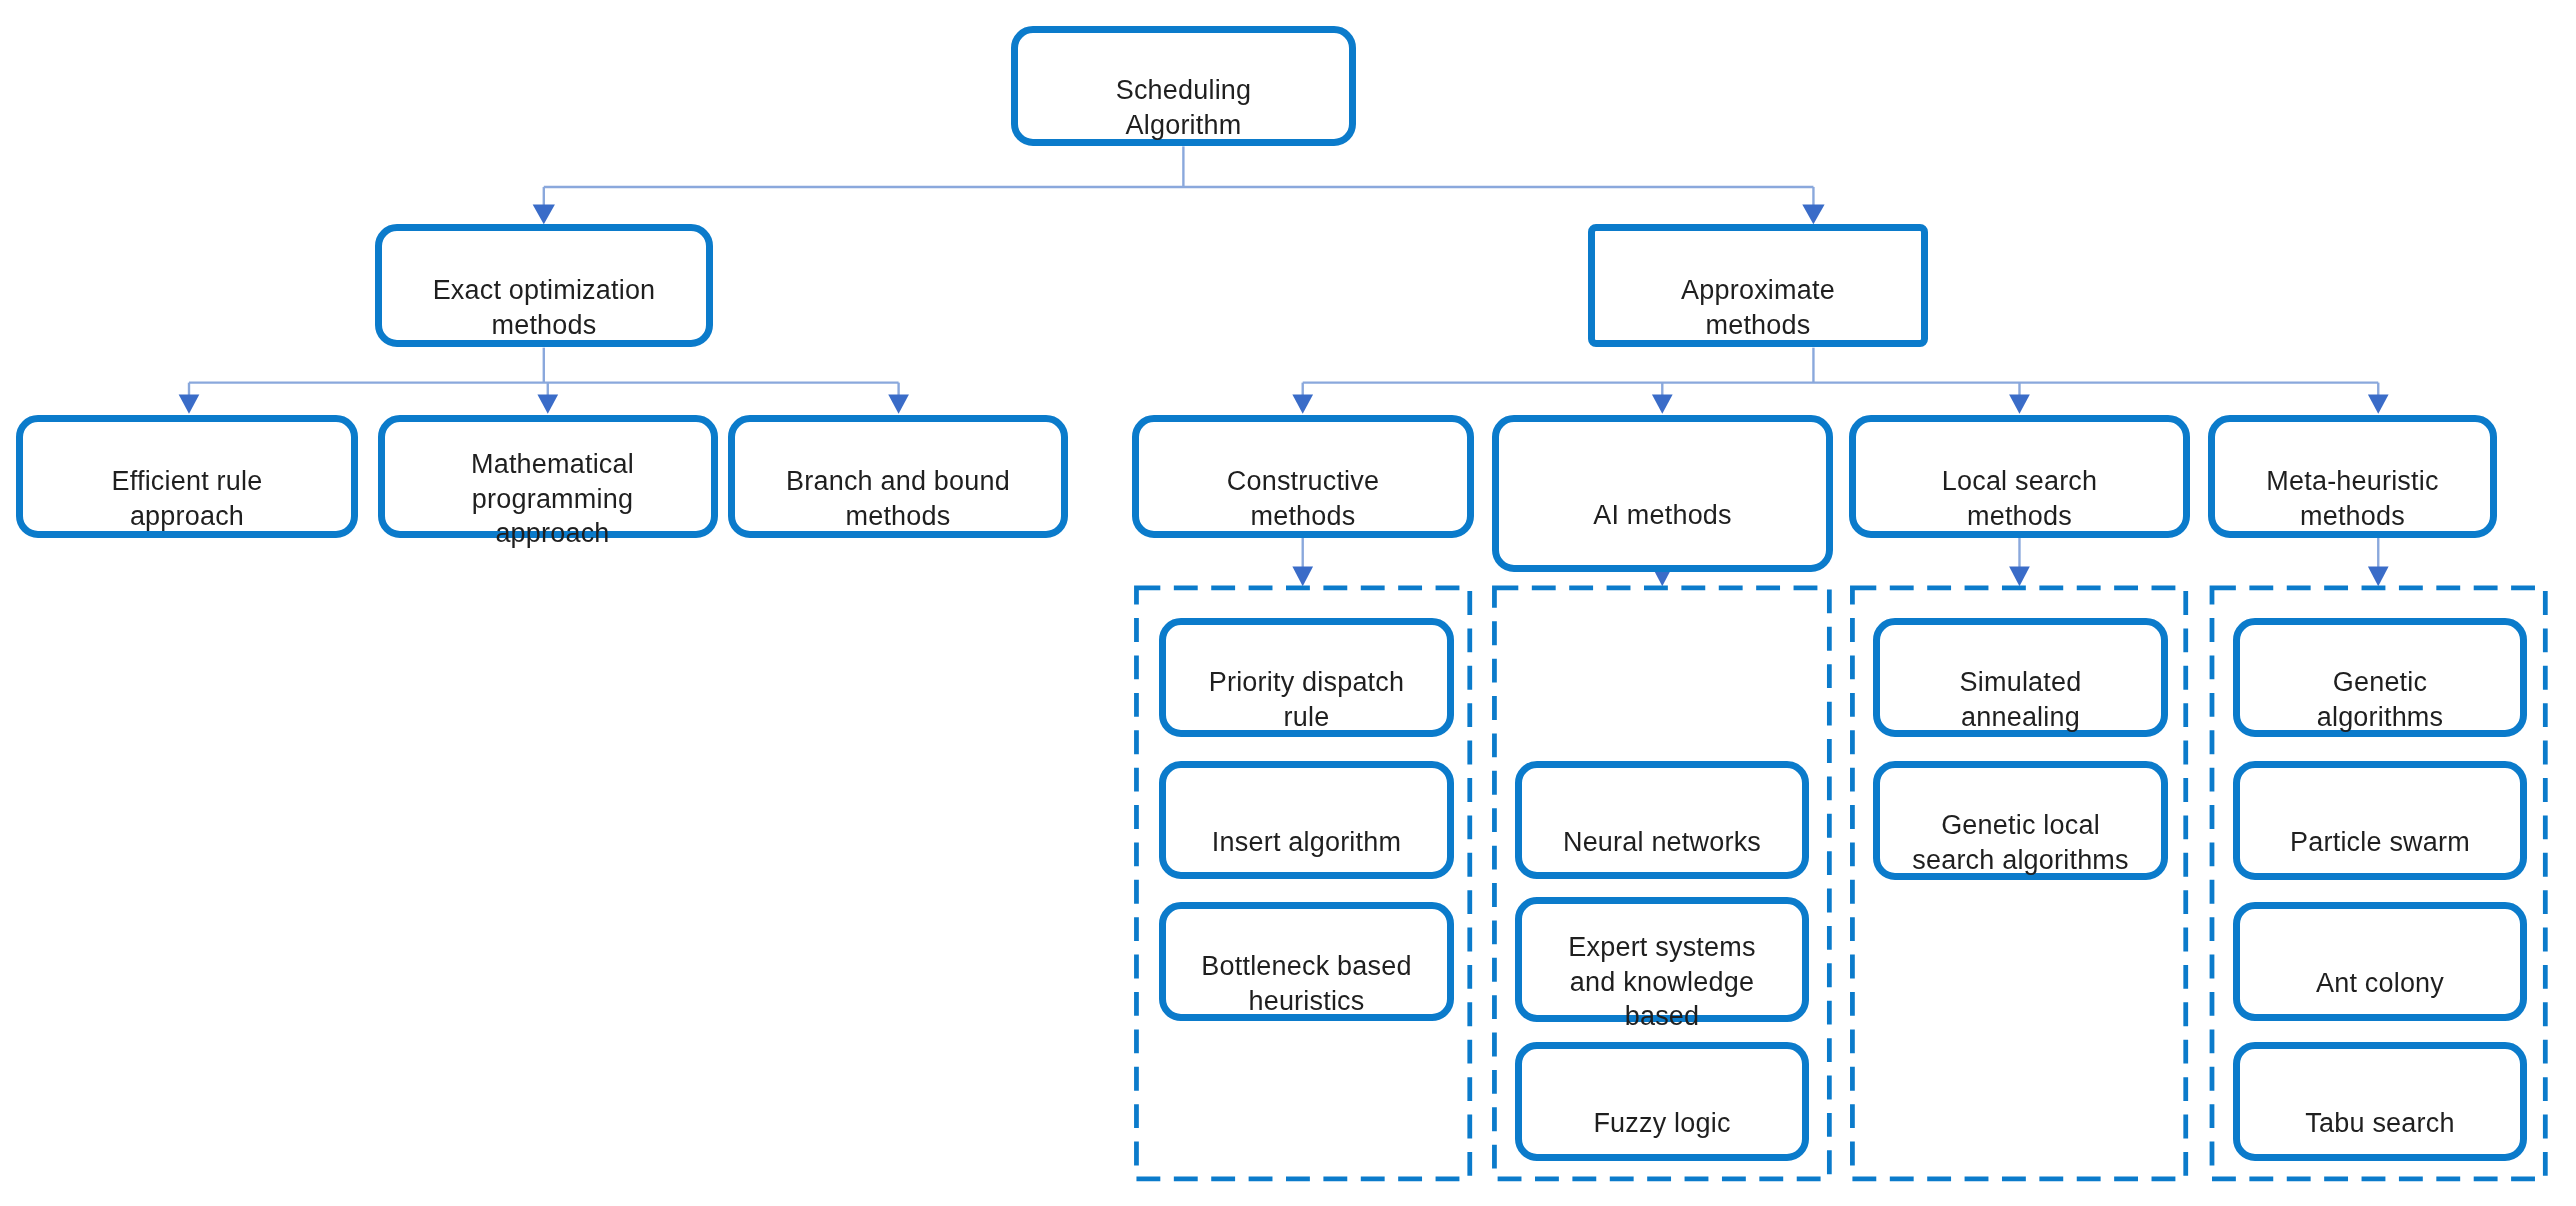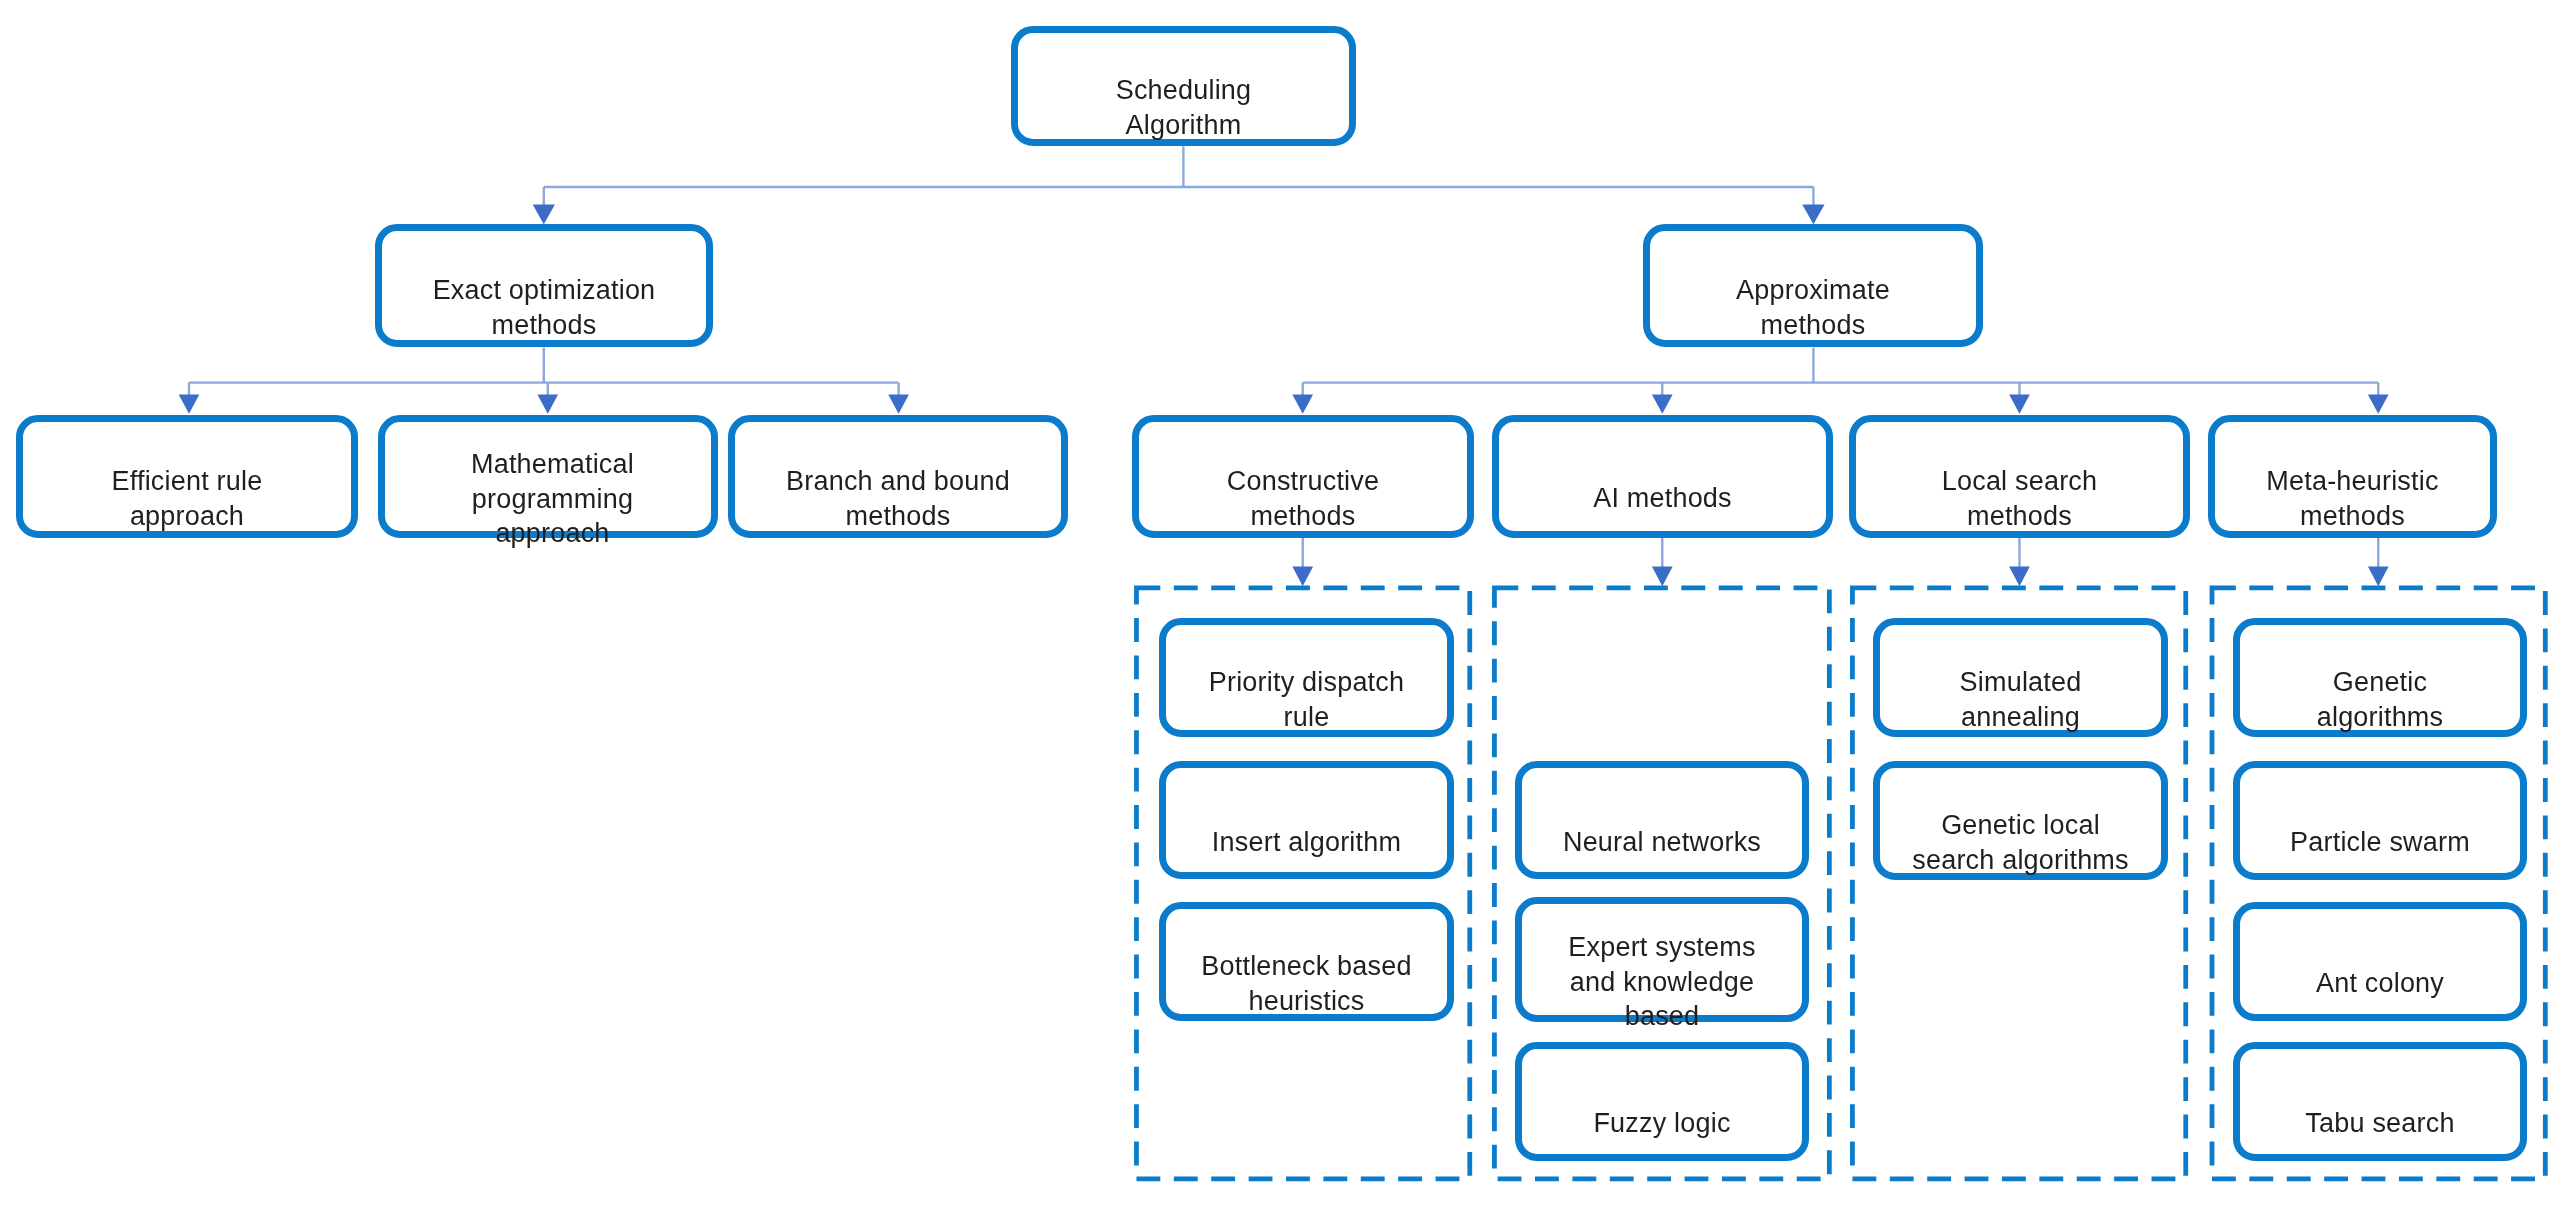--- a/index.html
+++ b/index.html
@@ -87,21 +87,21 @@
 
   <div class="node" style="left:1011px;top:25.5px;width:345px;height:120px;">
     <span>Scheduling
 Algorithm</span>
   </div>
 
   <div class="node" style="left:375px;top:224px;width:338px;height:123px;">
     <span>Exact optimization
 methods</span>
   </div>
-  <div class="node" style="left:1643px;top:224px;width:340px;height:123px;">
+  <div class="node" style="left:1588px;top:224px;width:340px;height:123px;border-radius:8px;">
     <span>Approximate
 methods</span>
   </div>
 
   <div class="node" style="left:16px;top:415px;width:342px;height:123px;">
     <span>Efficient rule
 approach</span>
   </div>
   <div class="node" style="left:378px;top:415px;width:340px;height:123px;padding-left:9px;">
     <span>Mathematical
@@ -110,21 +110,21 @@
   </div>
   <div class="node" style="left:728px;top:415px;width:340px;height:123px;">
     <span>Branch and bound
 methods</span>
   </div>
 
   <div class="node" style="left:1132px;top:415px;width:342px;height:123px;">
     <span>Constructive
 methods</span>
   </div>
-  <div class="node" style="left:1492px;top:415px;width:341px;height:123px;">
+  <div class="node" style="left:1492px;top:415px;width:341px;height:157px;">
     <span>AI methods</span>
   </div>
   <div class="node" style="left:1849px;top:415px;width:341px;height:123px;">
     <span>Local search
 methods</span>
   </div>
   <div class="node" style="left:2208px;top:415px;width:289px;height:123px;">
     <span>Meta-heuristic
 methods</span>
   </div>

